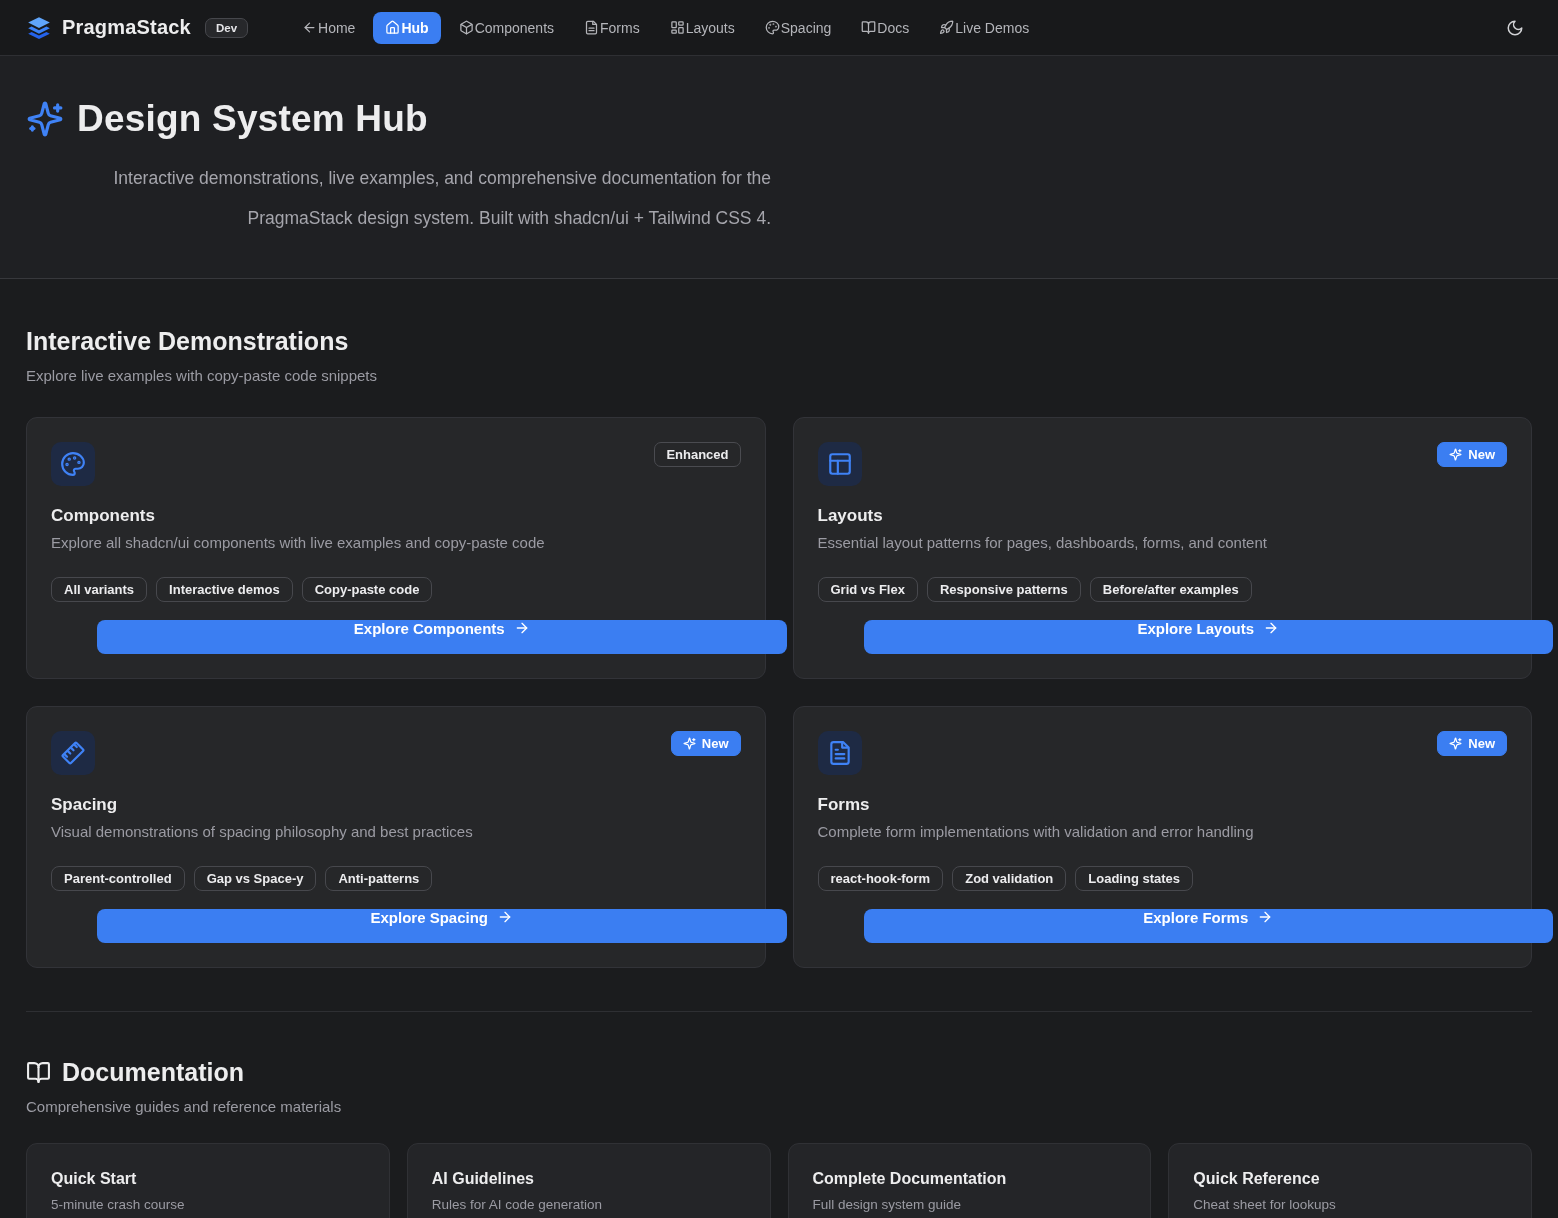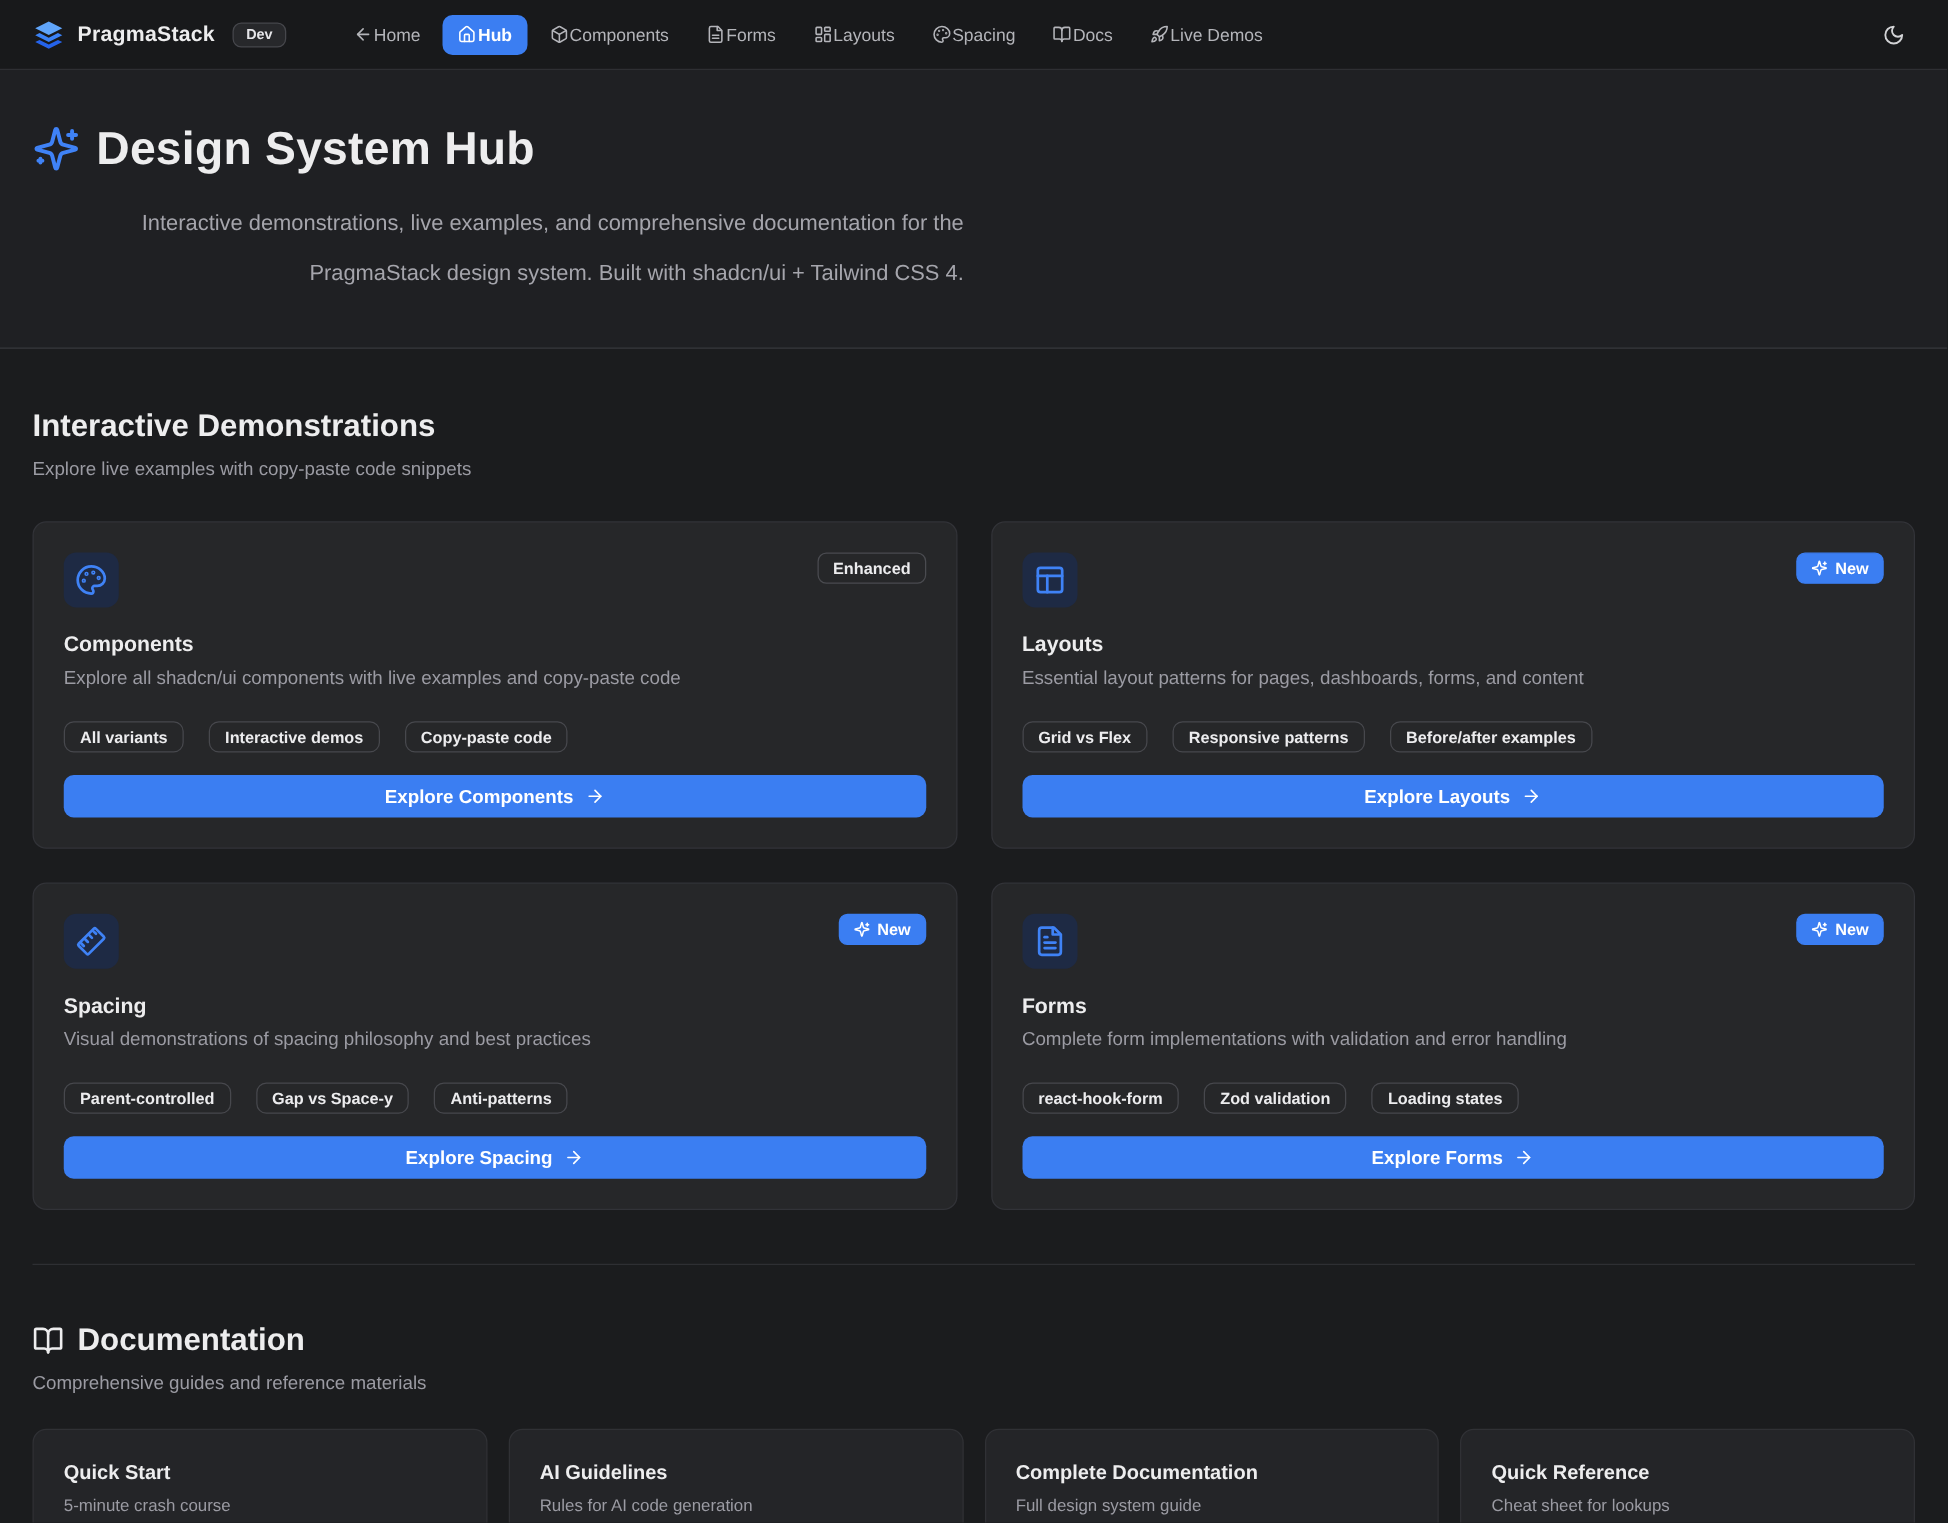--- a/index.html
+++ b/index.html
@@ -10,21 +10,21 @@
   }
   *{margin:0;padding:0;box-sizing:border-box;}
   html,body{width:1558px;height:1218px;overflow:hidden;}
   body{background:var(--bg);font-family:"Liberation Sans",sans-serif;color:var(--text);}
   svg{display:block;}
 
   
   .navbar{height:56px;background:var(--navbar-bg);border-bottom:1px solid var(--line);
     display:flex;align-items:center;padding:0 26px;}
   .brand{display:flex;align-items:center;gap:10px;cursor:pointer;}
-  .brand-name{font-size:17px;font-weight:bold;letter-spacing:.2px;}
+  .brand-name{font-size:20px;font-weight:bold;letter-spacing:.2px;}
   .dev-badge{font-size:11.5px;font-weight:bold;color:#e6e6e9;border:1px solid #46474c;
     background:#27282b;border-radius:7px;padding:3px 10px;margin-left:4px;}
   .nav{display:flex;align-items:center;gap:6px;margin-left:42px;}
   .nav-item{display:flex;align-items:center;gap:1px;color:#b4b5ba;font-size:14px;
     text-decoration:none;padding:8px 12px;border-radius:8px;cursor:pointer;}
   .nav-item .nicon{color:#b4b5ba;}
   .nav-item.active{background:var(--accent);color:#fff;font-weight:bold;}
   .nav-item.active .nicon{color:#fff;}
   .theme-toggle{margin-left:auto;background:none;border:none;color:#d2d3d6;cursor:pointer;
     padding:8px;border-radius:8px;}
@@ -47,27 +47,27 @@
     padding:24px;}
   .card-top{display:flex;justify-content:space-between;align-items:flex-start;}
   .icon-tile{width:44px;height:44px;border-radius:10px;background:var(--tile-bg);
     display:flex;align-items:center;justify-content:center;color:var(--icon-blue);}
   .badge{display:inline-flex;align-items:center;gap:6px;font-size:13px;font-weight:bold;
     border-radius:7px;padding:4px 11px;}
   .badge.outline{border:1px solid #4a4b50;color:#ececee;background:transparent;margin-left:32px;}
   .badge.primary{background:var(--accent);color:#fff;border:1px solid var(--accent);}
   .card-title{margin-top:20px;font-size:17px;font-weight:bold;}
   .card-desc{margin-top:8px;font-size:15px;color:var(--muted);}
-  .tags{margin-top:26px;display:flex;gap:20px;}
+  .tags{margin-top:26px;display:flex;gap:9px;}
   .tag{border:1px solid var(--chip-border);color:#ececee;font-size:13px;font-weight:bold;
     border-radius:8px;padding:4px 12px;}
   .cta{margin-top:18px;width:100%;height:34px;border:none;border-radius:8px;
     background:var(--accent);color:#fff;font-size:15px;font-weight:bold;cursor:pointer;
-    display:flex;align-items:center;justify-content:center;gap:9px;
-    font-family:"Liberation Sans",sans-serif;}
+    display:flex;align-items:flex-start;justify-content:center;gap:9px;
+    font-family:"Liberation Sans",sans-serif;margin-left:46px;}
 
   .divider{border:none;border-top:1px solid var(--line);margin-top:43px;}
 
   .docs-head{margin-top:46px;display:flex;align-items:center;gap:11px;}
   .doc-grid{display:grid;grid-template-columns:repeat(4,1fr);gap:17px;margin-top:28px;}
   .doc-card{background:var(--doc-card-bg);border:1px solid #303135;border-radius:11px;
     padding:26px 24px;cursor:pointer;}
   .doc-title{font-size:16px;font-weight:bold;}
   .doc-desc{margin-top:9px;font-size:13.5px;color:var(--muted);}
 </style>

